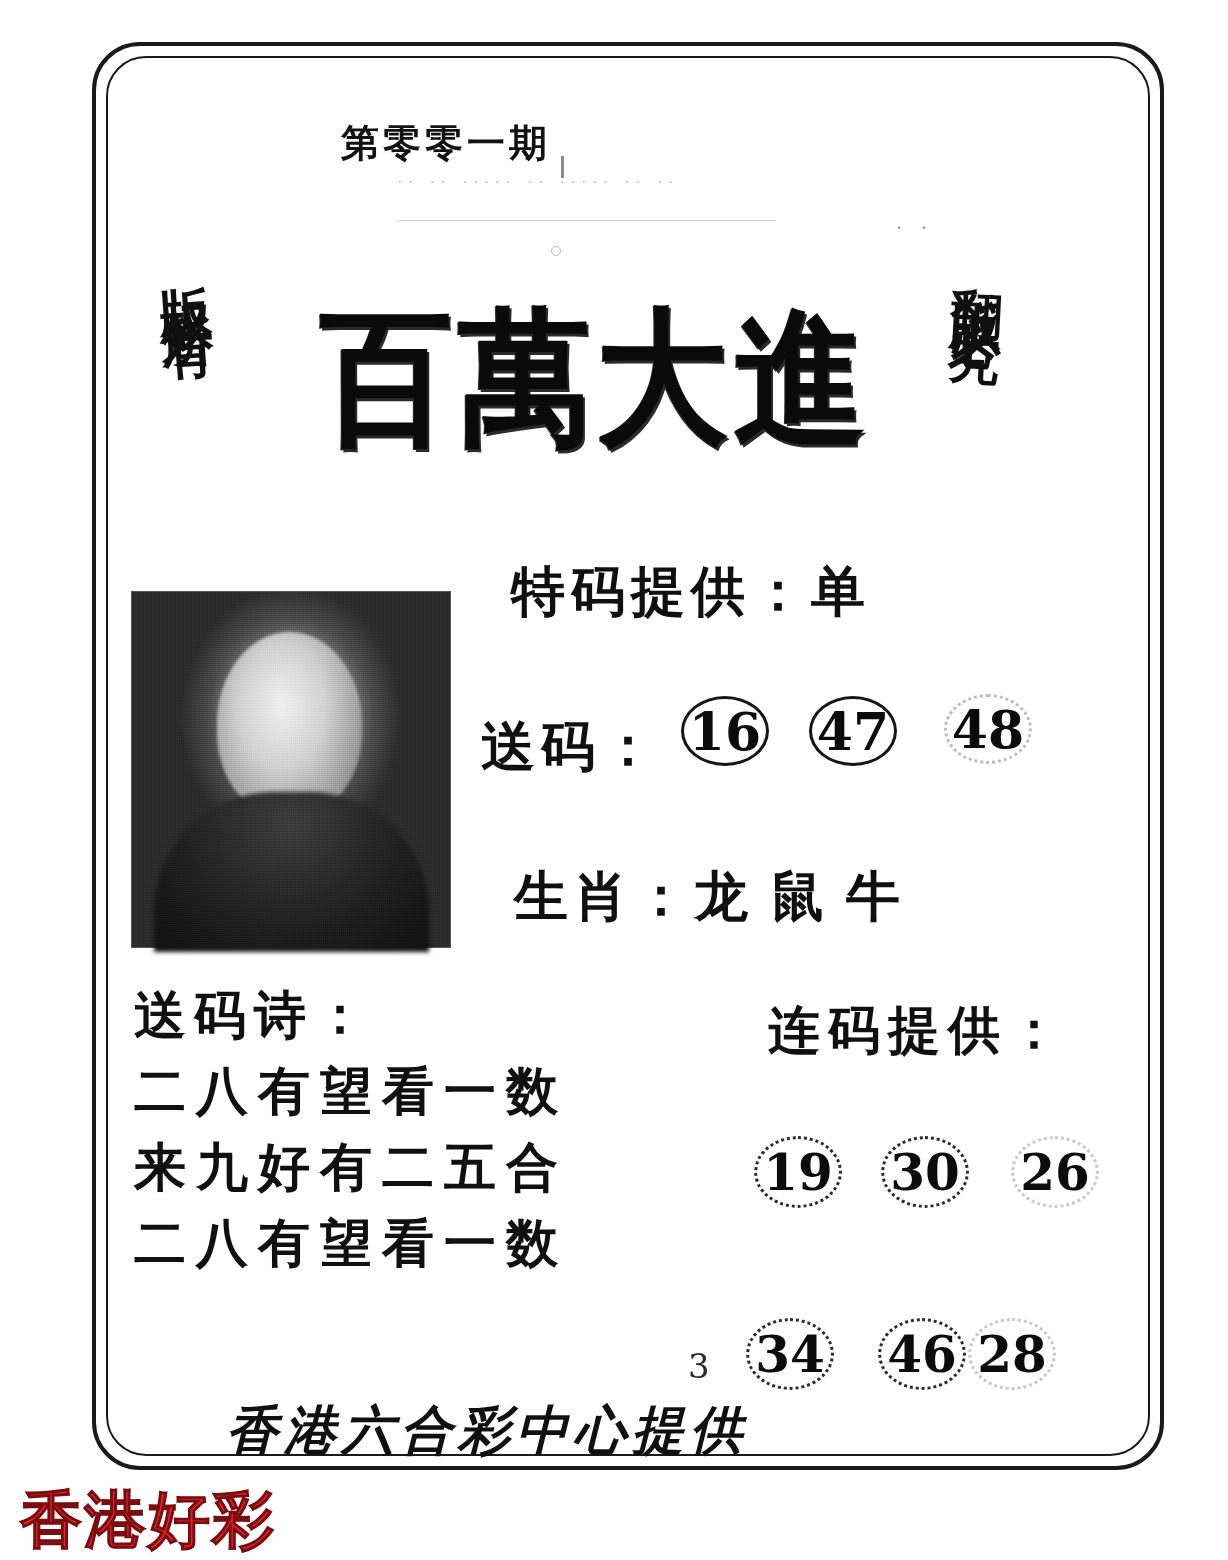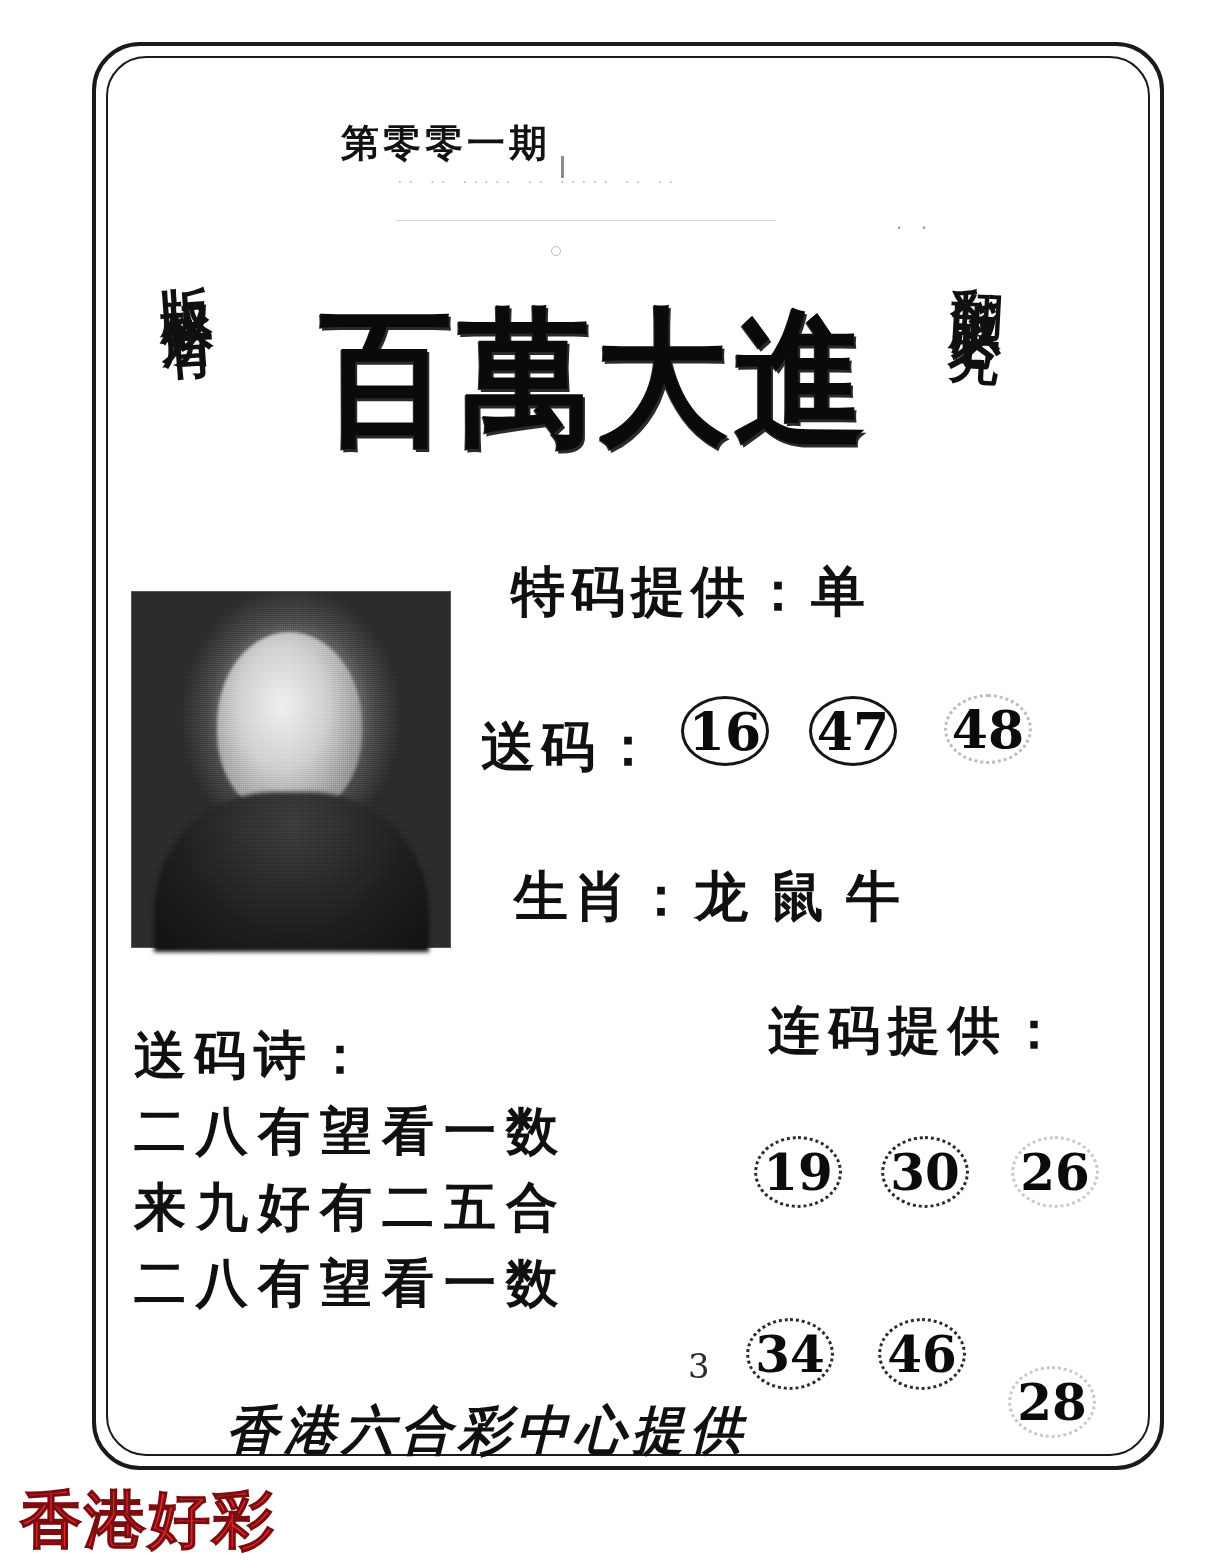--- a/index.html
+++ b/index.html
@@ -224,21 +224,20 @@
     position: absolute;
     left: 38px;
     top: 935px;
     width: 480px;
   }
   #poem-title {
     font-size: 52px;
     font-weight: bold;
     letter-spacing: 8px;
     color: #101010;
-    margin-top: 40px;
   }
   .poem-line {
     font-size: 52px;
     font-weight: bold;
     letter-spacing: 10px;
     color: #101010;
     margin-top: 6px;
     white-space: nowrap;
   }
 
@@ -265,21 +264,21 @@
     font-size: 50px;
     font-weight: bold;
     color: #0b0b0b;
     box-sizing: border-box;
   }
   #lianma-0 { left: 658px; top: 1090px; }
   #lianma-1 { left: 785px; top: 1090px; }
   #lianma-2 { left: 915px; top: 1090px; border-color: #c9c9c9; }
   #lianma-3 { left: 650px; top: 1272px; }
   #lianma-4 { left: 782px; top: 1272px; }
-  #lianma-5 { left: 912px; top: 1272px; border-color: #c9c9c9; margin-top: 48px; }
+  #lianma-5 { left: 872px; top: 1272px; border-color: #c9c9c9; }
 
   #stray-mark {
     position: absolute;
     left: 592px;
     top: 1300px;
     font-size: 34px;
     color: #2b2b2b;
     font-family: "DejaVu Serif", "Liberation Serif", serif;
   }
 

